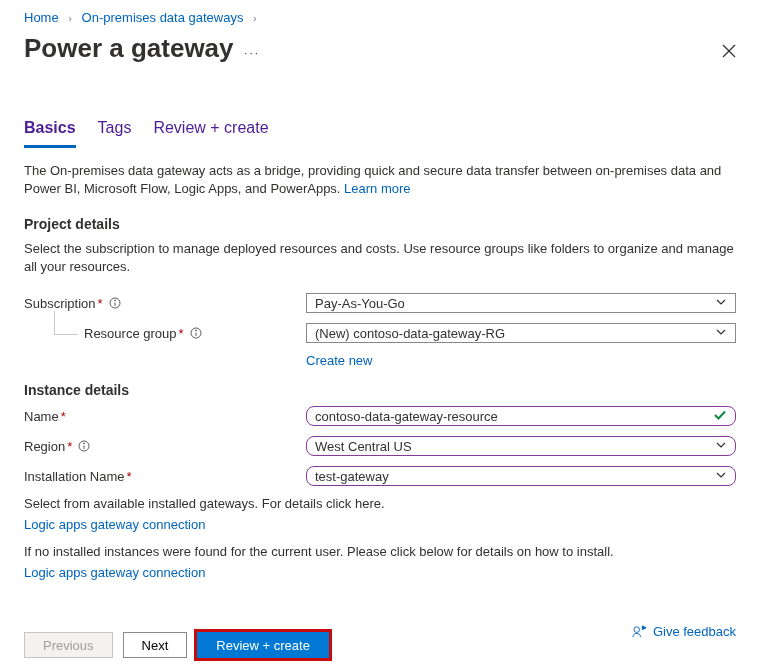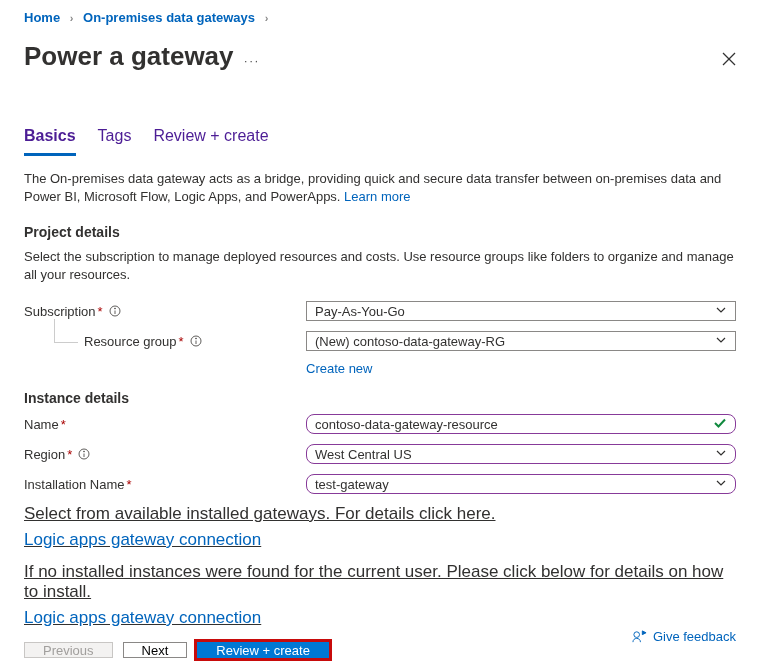--- a/index.html
+++ b/index.html
@@ -7,21 +7,21 @@
     margin: 0;
     font-family: "Segoe UI", -apple-system, sans-serif;
     font-size: 13px;
     color: #323130;
     background: #fff;
     width: 760px;
     height: 670px;
     position: relative;
   }
   .page { padding: 10px 24px 0 24px; }
-  .breadcrumb { font-size: 13px; margin-bottom: 10px; font-weight: bold; }
+  .breadcrumb { font-size: 13px; margin-bottom: 2px; }
   .breadcrumb a { color: #0064bc; text-decoration: none; cursor: pointer; }
   .breadcrumb .sep { color: #888; margin: 0 6px; font-size: 11px; }
   .title-row { display: flex; align-items: center; justify-content: space-between; }
   h1 { font-size: 26px; font-weight: 600; margin: 6px 0 14px 0; }
   .more-icon { color: #555; letter-spacing: 1px; margin-left: 10px; font-size: 13px; }
   .close-icon { cursor: pointer; }
   .close-icon svg { width: 14px; height: 14px; stroke: #333; }
   .tabs { display: flex; gap: 22px; margin-bottom: 14px; }
   .tab { padding: 4px 0 8px 0; font-size: 16px; cursor: pointer; color: #4c1d95; margin-top: 37px; }
   .tab.active { font-weight: 600; border-bottom: 3px solid #0064bc; }
@@ -43,29 +43,29 @@
   }
   .select-box.purple { border-color: #873a99; border-radius: 8px; }
   .chevron svg { width: 12px; height: 12px; stroke: #323130; }
   .check-icon svg { width: 14px; height: 14px; stroke: #10893e; stroke-width: 2; fill: none; }
   .sublink { margin-left: 282px; margin-top: 2px; margin-bottom: 14px; font-size: 13px; }
   .indent-connector {
     position: absolute; left: 30px; top: -12px; width: 24px; height: 24px;
     border-left: 1px solid #ccc; border-bottom: 1px solid #ccc;
   }
   .rg-wrapper { position: relative; }
-  .helper { font-size: 17px; margin: 6px 0; text-decoration: underline; }
+  .helper { font-size: 13px; margin: 6px 0; }
   .footer {
     position: absolute; left: 0; bottom: 0; width: 100%;
     display: flex; align-items: center; justify-content: space-between;
     padding: 10px 24px 12px 24px;
   }
   .footer-buttons { display: flex; gap: 10px; }
   .btn {
-    height: 16px; padding: 0 18px; font-size: 13px;
+    height: 26px; padding: 0 18px; font-size: 13px;
     border: 1px solid #8a8886; background: #fff; cursor: pointer;
     display: inline-flex; align-items: center; margin-top: 28px;
   }
   .btn.disabled { background: #f3f2f1; color: #a19f9d; border-color: #c8c6c4; }
   .btn.primary { background: #0078d4; color: #fff; border-color: #0078d4; }
   .btn.highlight { outline: 3px solid #c80b0b; outline-offset: 0; }
   .feedback { display: flex; align-items: center; gap: 6px; color: #0064bc; cursor: pointer; font-size: 13px; }
   .feedback svg { width: 15px; height: 15px; stroke: #0064bc; fill: none; }
 </style>
 </head>

